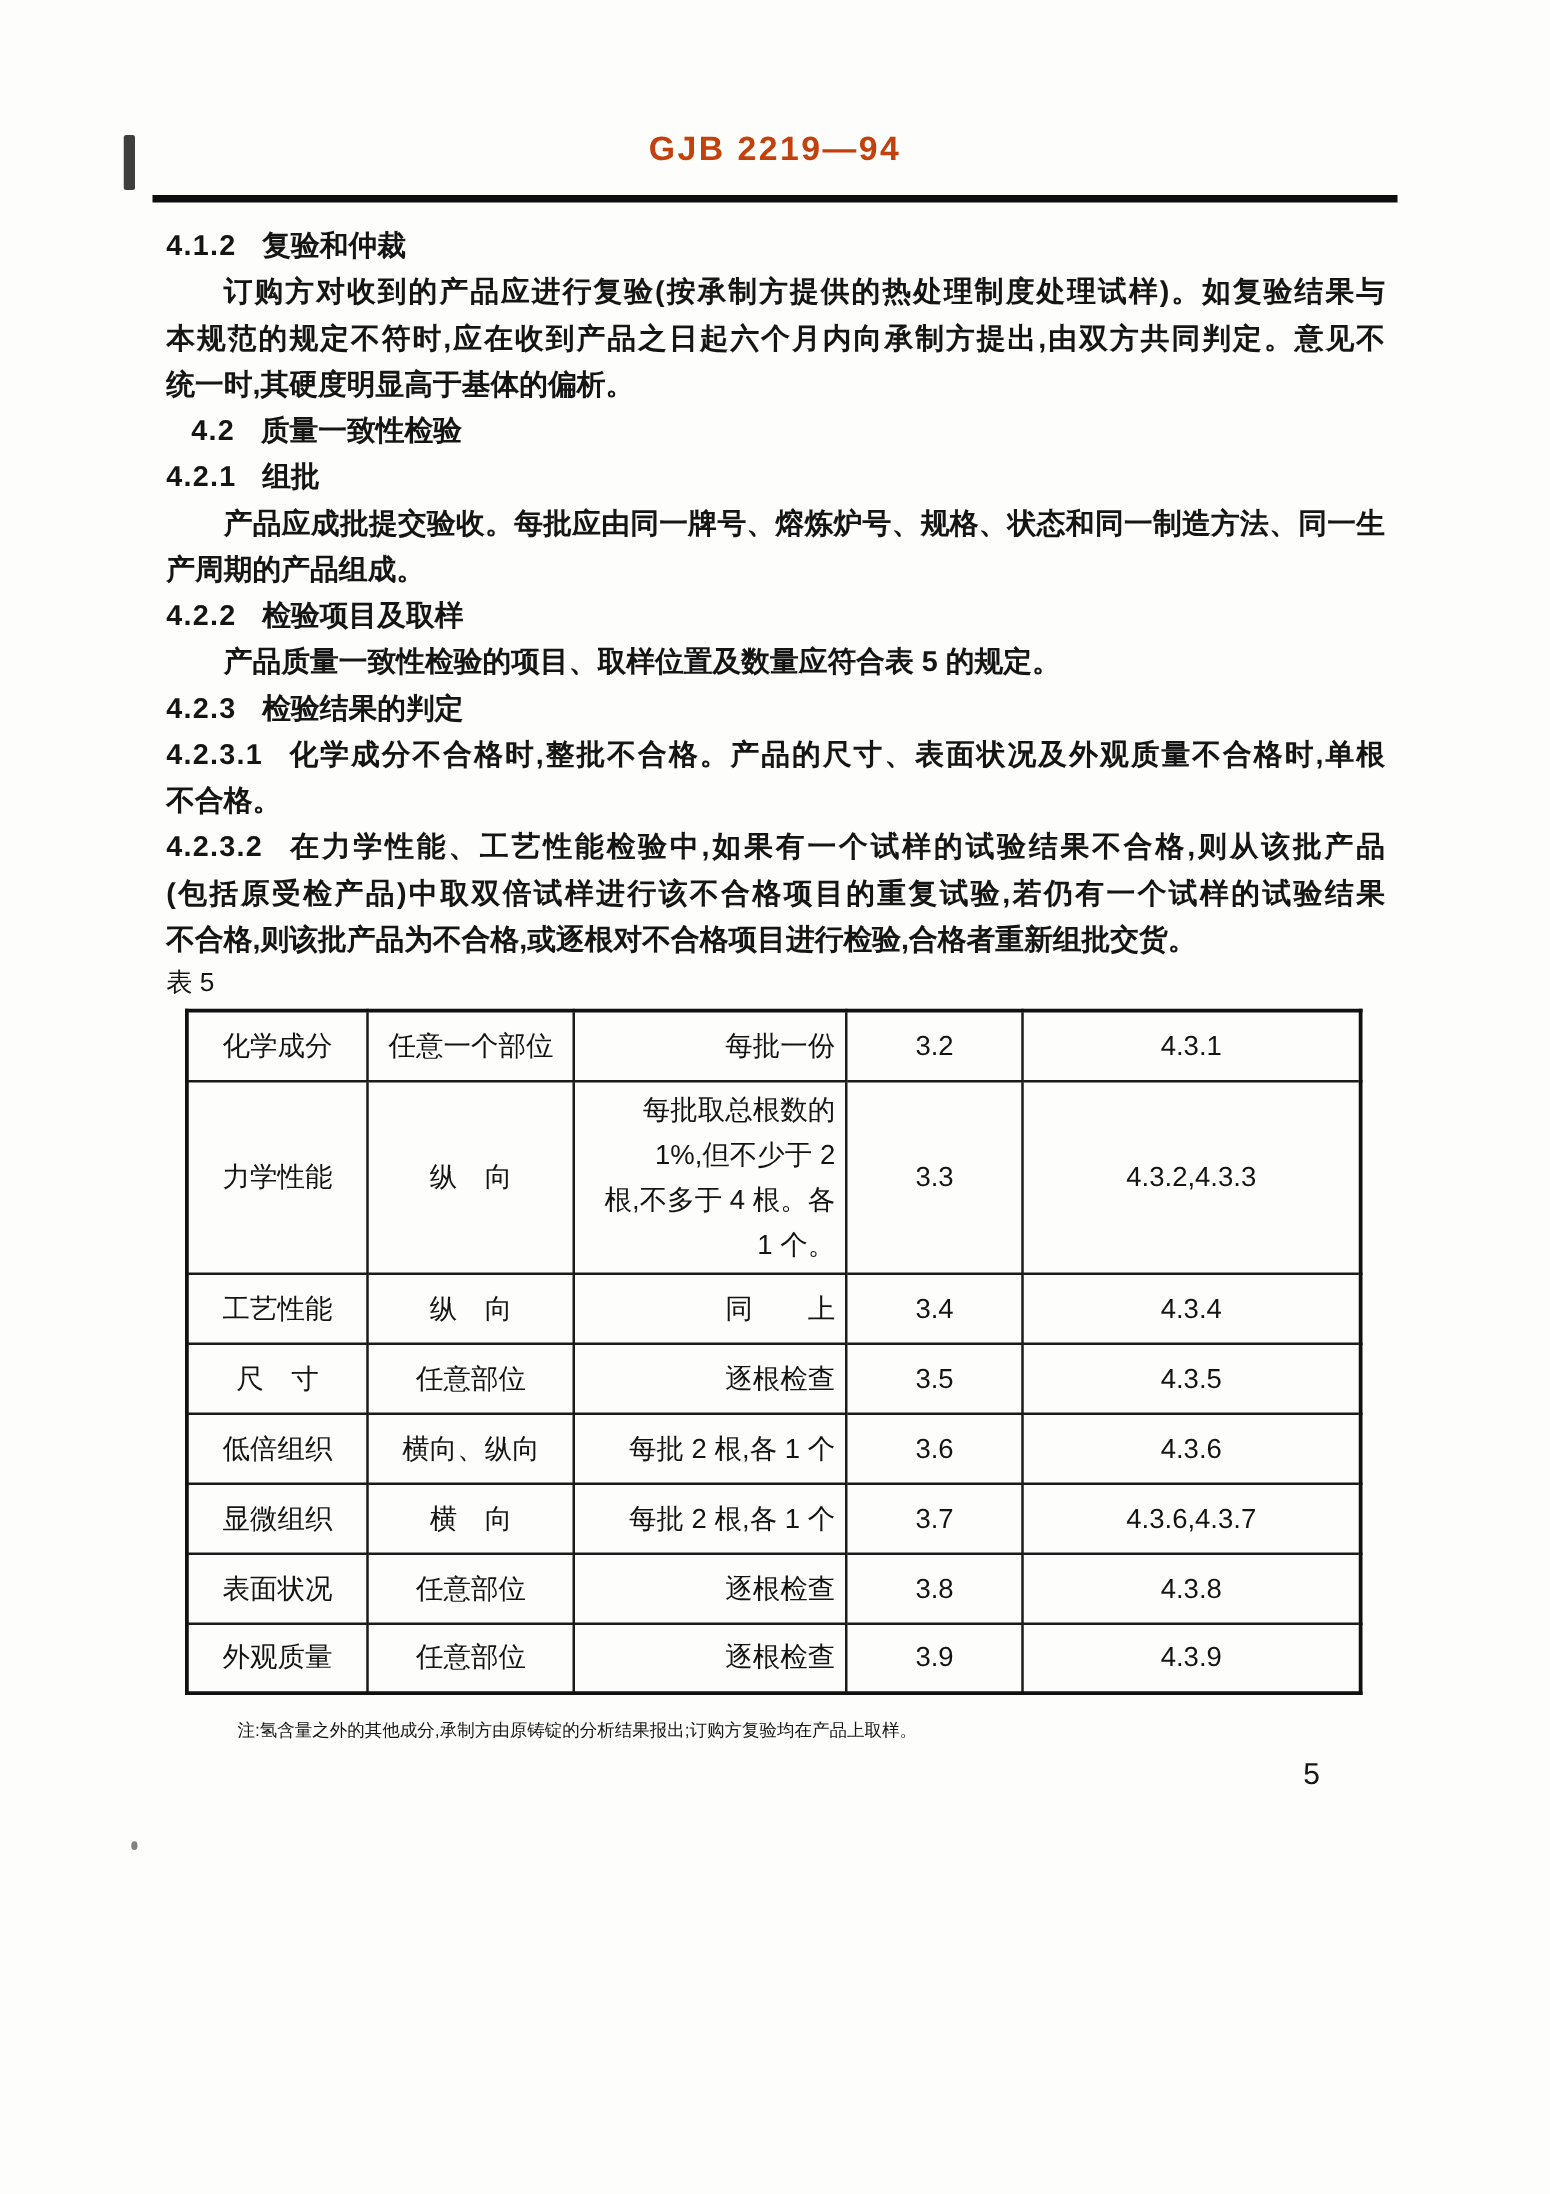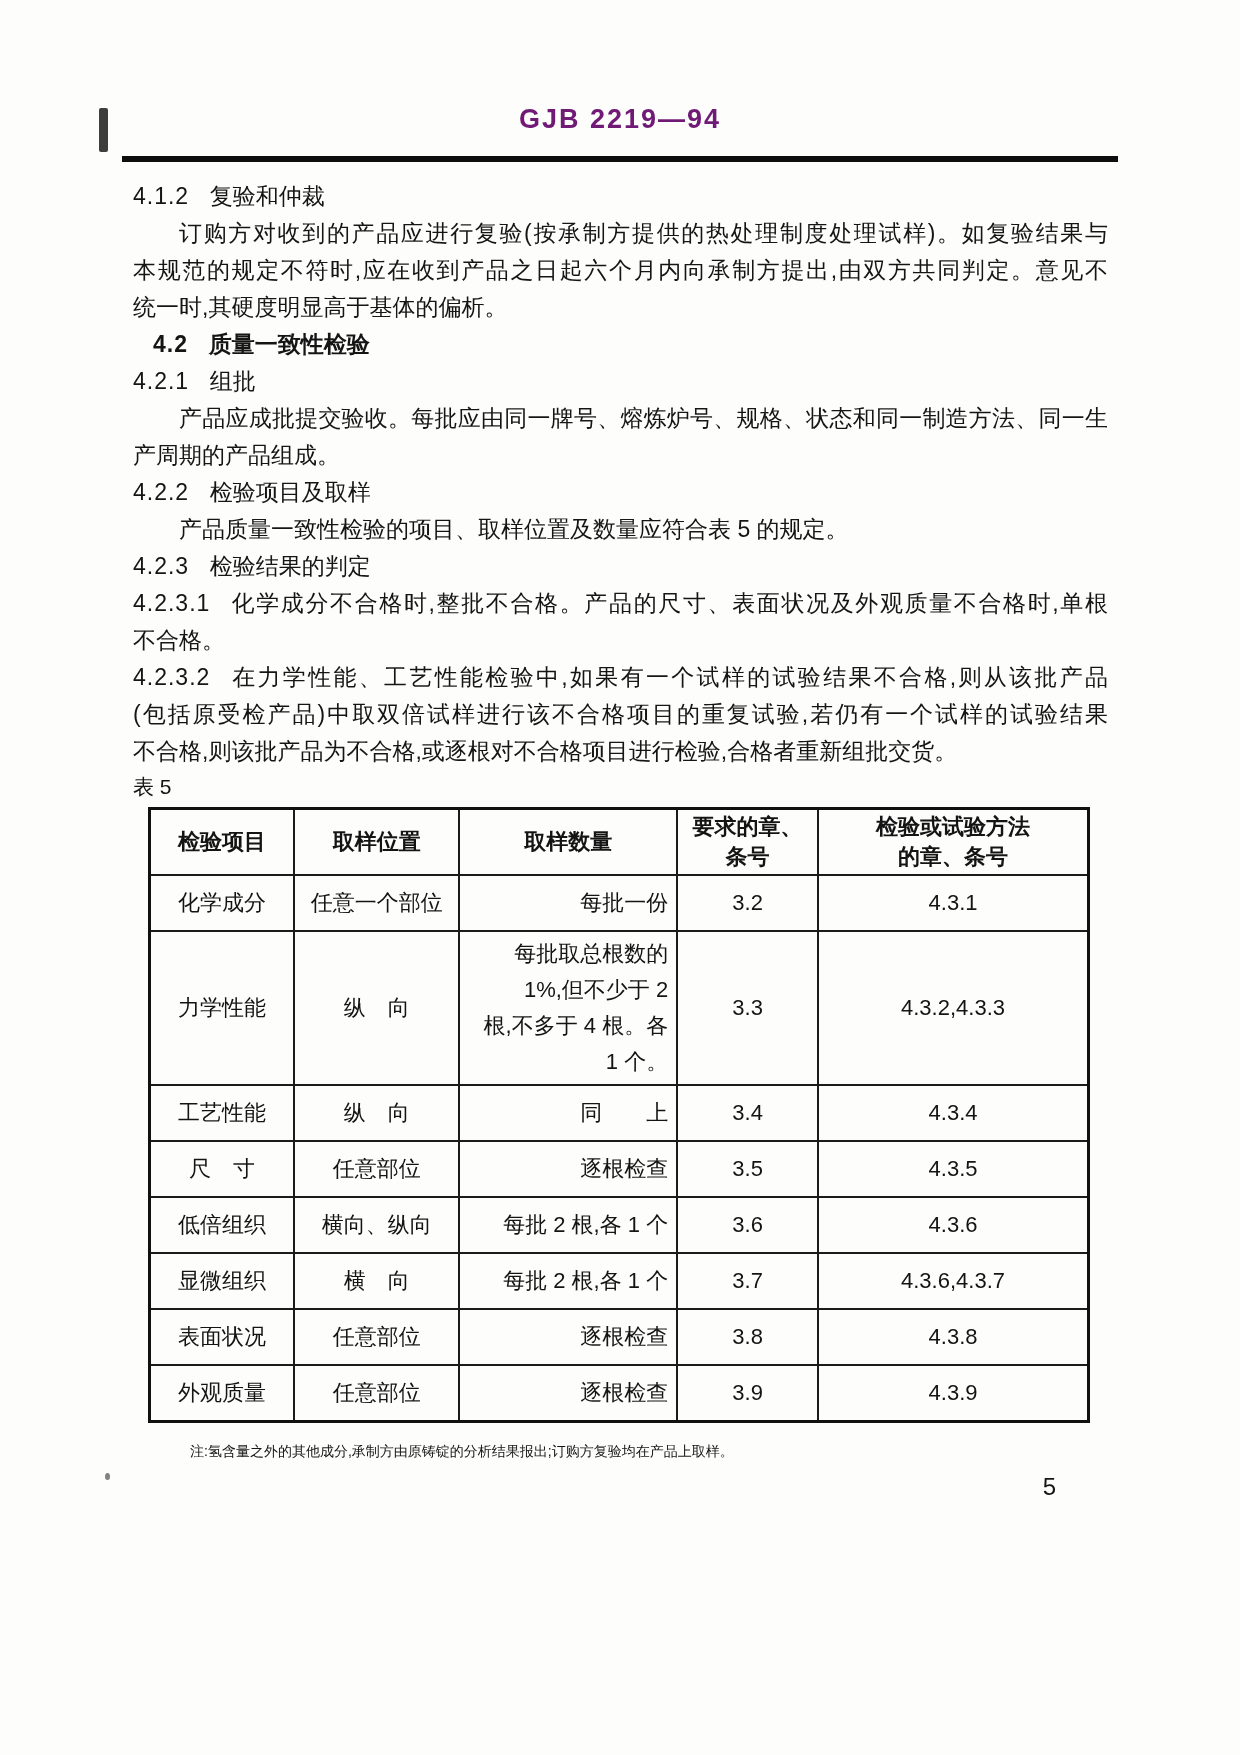--- a/index.html
+++ b/index.html
@@ -10,35 +10,35 @@
     color:#151515;
     position:relative;
     -webkit-font-smoothing:antialiased;
   }
   .page{position:absolute;left:0;top:0;width:1240px;height:1755px;overflow:hidden;}
 
   .doc-header{
     position:absolute;top:104px;left:0;width:100%;
     text-align:center;
     font-size:27px;font-weight:bold;letter-spacing:2px;
-    color:#701a75;
+    color:#c2410c;
   }
   .header-rule{
     position:absolute;top:156px;left:122px;width:996px;height:6px;
     background:#0e0e0e;
   }
 
   .content{
     position:absolute;left:133px;top:178px;width:975px;
   }
 
   .line{
     font-size:23px;line-height:37px;height:37px;
     white-space:nowrap;
-    font-weight:400;
+    font-weight:700;
   }
   .line.fill{
     white-space:normal;
     text-align:justify;
     text-align-last:justify;
     overflow:hidden;
   }
   .line.indent{text-indent:2em;}
   .line.heading .num{display:inline-block;margin-right:0.9em;letter-spacing:1px;}
   .line.bold{font-weight:800;margin-left:20px;}
@@ -146,29 +146,20 @@
 
     <table class="spec">
       <colgroup>
         <col style="width:15.4%">
         <col style="width:17.6%">
         <col style="width:23.2%">
         <col style="width:15.0%">
         <col style="width:28.8%">
       </colgroup>
       <tbody>
-          <tr class="h-row">
-        <th>检验项目</th>
-        <th>取样位置</th>
-        <th>取样数量</th>
-        <th>要求的章、
-条号</th>
-        <th>检验或试验方法
-的章、条号</th>
-      </tr>
       <tr class="r">
         <td>化学成分</td>
         <td>任意一个部位</td>
         <td class="qty">每批一份</td>
         <td>3.2</td>
         <td>4.3.1</td>
       </tr>
       <tr class="r-tall">
         <td>力学性能</td>
         <td>纵　向</td>

